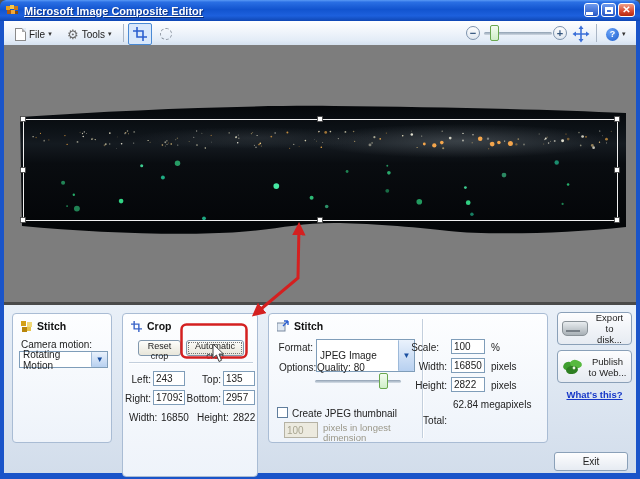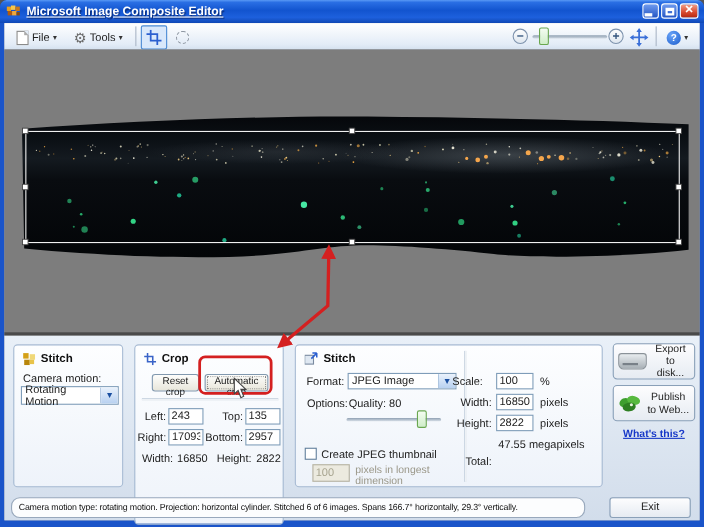--- a/index.html
+++ b/index.html
@@ -379,21 +379,21 @@
 
       <div class="gbox" style="left:264px;top:8px;width:280px;height:130px;">
         <div class="gbox-header">
           <svg width="12" height="12" viewBox="0 0 12 12">
             <rect x="0" y="3" width="8" height="8" fill="#dfe8f2" stroke="#7a8aa0" stroke-width="1"></rect>
             <path d="M6,6 L11,1 M11,1 H7 M11,1 V5" stroke="#2b5fd0" stroke-width="1.4" fill="none"></path>
           </svg>
           <span>Stitch</span>
         </div>
         <span class="lbl r" style="left:6px;top:28px;width:38px;">Format:</span>
-        <div class="combo" style="left:47px;top:25px;width:99px;height:15px;">
+        <div class="combo" style="left:47px;top:25px;width:99px;height:33px;">
           <span>JPEG Image</span>
           <span class="cbtn">▼</span>
         </div>
         <span class="lbl" style="left:10px;top:48px;">Options:</span>
         <span class="lbl" style="left:48px;top:48px;">Quality: 80</span>
         <div class="slider-track" style="left:46px;top:66px;width:86px;"></div>
         <div class="zoom-thumb" style="position:absolute;left:110px;top:59px;"></div>
         <span class="checkbox" style="left:8px;top:93px;"></span>
         <span class="lbl" style="left:23px;top:94px;">Create JPEG thumbnail</span>
         <input class="fld disabled" style="left: 15px; top: 108px; width: 34px; height: 16px;" readonly="" value="100">
@@ -403,41 +403,38 @@
         <span class="lbl r" style="left:122px;top:28px;width:48px;">Scale:</span>
         <input class="fld" style="left: 182px; top: 25px; width: 34px; height: 15px;" readonly="" value="100">
         <span class="lbl" style="left:222px;top:28px;">%</span>
         <span class="lbl r" style="left:130px;top:47px;width:48px;">Width:</span>
         <input class="fld" style="left: 182px; top: 44px; width: 34px; height: 15px;" readonly="" value="16850">
         <span class="lbl" style="left:222px;top:47px;">pixels</span>
         <span class="lbl r" style="left:130px;top:66px;width:48px;">Height:</span>
         <input class="fld" style="left: 182px; top: 63px; width: 34px; height: 15px;" readonly="" value="2822">
         <span class="lbl" style="left:222px;top:66px;">pixels</span>
         <span class="lbl r" style="left:130px;top:101px;width:48px;">Total:</span>
-        <span class="val" style="left:184px;top:85px;">47.55 megapixels</span>
+        <span class="val" style="left:184px;top:85px;">62.84 megapixels</span>
       </div>
 
       <button class="action-btn" style="left:553px;top:7px;">
         <span class="disk-ico"></span>
         <span>Export to disk...</span>
       </button>
       <button class="action-btn" style="left:553px;top:45px;">
         <svg width="22" height="18" viewBox="0 0 22 18" style="flex:none">
           <ellipse cx="6" cy="8" rx="5" ry="4" fill="#3f9e2f" transform="rotate(-25 6 8)"></ellipse>
           <ellipse cx="14" cy="6" rx="6" ry="4" fill="#57b93f" transform="rotate(15 14 6)"></ellipse>
           <ellipse cx="10" cy="12" rx="6" ry="4" fill="#2e7f22" transform="rotate(-8 10 12)"></ellipse>
           <circle cx="12" cy="10" r="1.4" fill="#eaf6e0"></circle>
         </svg>
         <span>Publish to Web...</span>
       </button>
       <a class="link" style="left:553px;top:84px;width:75px;">What's this?</a>
 
-      <div class="status-box" style="left:6px;top:147px;width:522px;height:19px;">
-        <span>Camera motion type: rotating motion. Projection: horizontal cylinder. Stitched 6 of 6 images. Spans 166.7° horizontally, 29.3° vertically.</span>
-      </div>
       <button class="exit-btn" style="left:550px;top:147px;width:74px;height:19px;">Exit</button>
     </div>
   </div>
 
   <svg class="overlay" viewBox="0 0 640 479">
     <defs>
       <marker id="ah" viewBox="0 0 10 10" refX="7" refY="5" markerWidth="4.5" markerHeight="4.5" orient="auto-start-reverse">
         <path d="M0,0 L10,5 L0,10 Z" fill="#d42020"></path>
       </marker>
       <marker id="ah2" viewBox="0 0 10 10" refX="7" refY="5" markerWidth="4.5" markerHeight="4.5" orient="auto">

